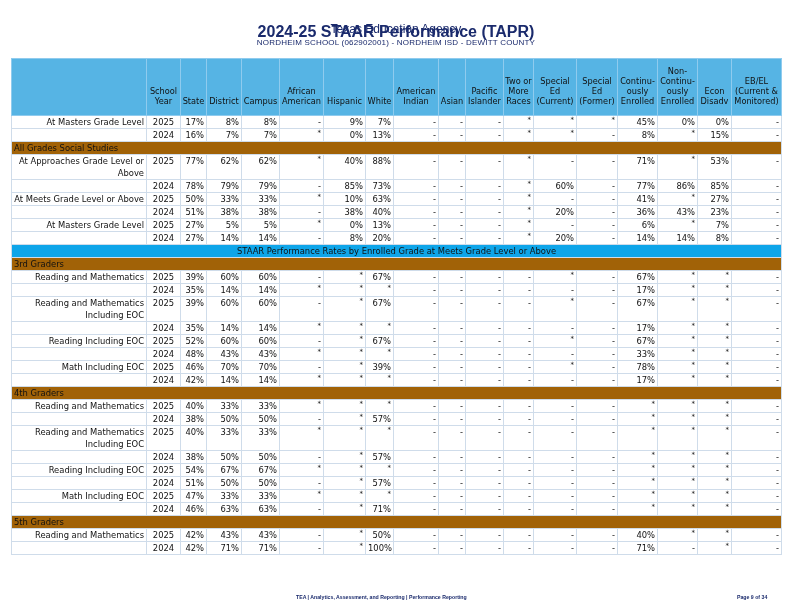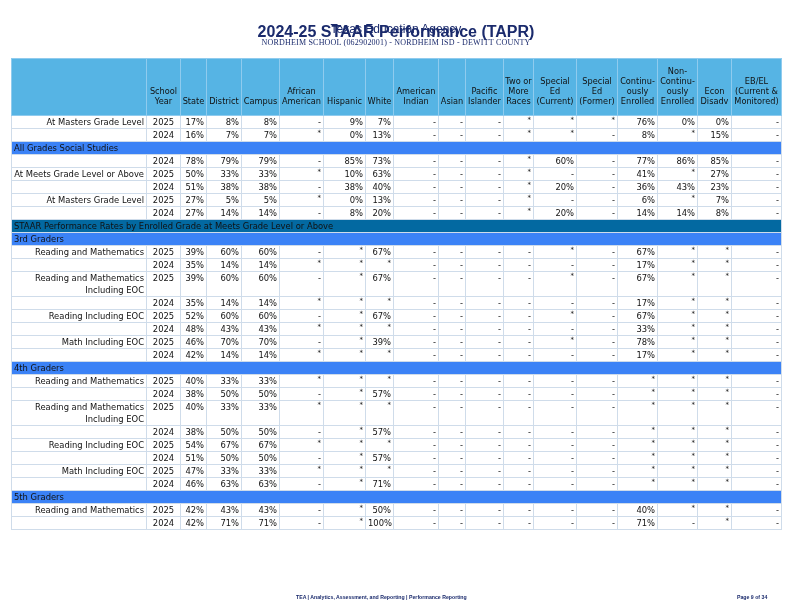--- a/index.html
+++ b/index.html
@@ -1,30 +1,30 @@
 <!DOCTYPE html>
 <html><head>
 <meta charset="utf-8">
 <style>
   html, body { margin: 0; padding: 0; background: #ffffff; }
   body { width: 792px; height: 612px; position: relative; overflow: hidden; font-family: "DejaVu Sans", sans-serif; }
   .hdr { position: absolute; left: 0; width: 792px; text-align: center; color: #1a2a6c; }
   .h1 { top: 22px; font-size: 12px; font-family: "Liberation Sans", sans-serif; }
   .h2 { top: 23px; font-size: 16px; font-weight: bold; font-family: "Liberation Sans", sans-serif; }
-  .h3 { top: 38px; font-size: 8px; letter-spacing: 0.2px; font-family: Liberation Serif, serif; }
+  .h3 { top: 38px; font-size: 8px; letter-spacing: 0.2px; font-family: Liberation Sans, sans-serif; }
   table { position: absolute; left: 11px; top: 58px; border-collapse: collapse; table-layout: fixed; width: 770px; font-size: 8.4px; color: #111; }
   td, th { border: 1px solid #cfdcea; padding: 0 2px; line-height: 12px; height: 12px; overflow: hidden; white-space: nowrap; }
   th { background: #56b4e4; color: #111; font-weight: normal; vertical-align: bottom; text-align: center; white-space: normal; line-height: 10px; font-size: 8.2px; padding: 0 1px 9px 1px; border-color: #8fcbee; }
   thead tr { height: 57px; }
   td.lbl { text-align: right; white-space: normal; vertical-align: top; margin-top: 29px; }
   td.yr { text-align: center; }
   td.num { text-align: right; vertical-align: top; }
   td.sup { vertical-align: top; text-align: right; font-size: 7px; line-height: 9px; }
-  tr.section td { background: #3b82f6; text-align: left; }
-  tr.banner td { background: #0369a1; }
+  tr.section td { background: #a16207; text-align: left; }
+  tr.banner td { background: #0ea5e9; text-align: center; }
   tr.tall td { height: 22px; }
   .foot { position: absolute; top: 594px; font-size: 5.2px; font-weight: bold; color: #1a2a6c; font-family: "Liberation Sans", sans-serif; }
   .foot-l { left: 296px; }
   .foot-r { left: 737px; }
 </style>
 </head>
 <body>
 
 <div class="hdr h1">Texas Education Agency</div>
 <div class="hdr h2">2024-25 STAAR Performance (TAPR)</div>
@@ -82,21 +82,21 @@
         <td class="num">8%</td>
         <td class="num">-</td>
         <td class="num">9%</td>
         <td class="num">7%</td>
         <td class="num">-</td>
         <td class="num">-</td>
         <td class="num">-</td>
         <td class="sup">*</td>
         <td class="sup">*</td>
         <td class="sup">*</td>
-        <td class="num">76%</td>
+        <td class="num">45%</td>
         <td class="num">0%</td>
         <td class="num">0%</td>
         <td class="num">-</td>
       </tr>
       <tr>
         <td class="lbl"></td>
         <td class="yr num" style="text-align: center;">2024</td>
         <td class="num">16%</td>
         <td class="num">7%</td>
         <td class="num">7%</td>
@@ -109,20 +109,40 @@
         <td class="sup">*</td>
         <td class="sup">*</td>
         <td class="num">-</td>
         <td class="num">8%</td>
         <td class="sup">*</td>
         <td class="num">15%</td>
         <td class="num">-</td>
       </tr>
       <tr class="section">
         <td colspan="18">All Grades Social Studies</td>
+      </tr>
+      <tr class="tall">
+        <td class="lbl">At Approaches Grade Level or Above</td>
+        <td class="yr num" style="text-align: center;">2025</td>
+        <td class="num">77%</td>
+        <td class="num">62%</td>
+        <td class="num">62%</td>
+        <td class="sup">*</td>
+        <td class="num">40%</td>
+        <td class="num">88%</td>
+        <td class="num">-</td>
+        <td class="num">-</td>
+        <td class="num">-</td>
+        <td class="sup">*</td>
+        <td class="num">-</td>
+        <td class="num">-</td>
+        <td class="num">71%</td>
+        <td class="sup">*</td>
+        <td class="num">53%</td>
+        <td class="num">-</td>
       </tr>
       <tr>
         <td class="lbl"></td>
         <td class="yr num" style="text-align: center;">2024</td>
         <td class="num">78%</td>
         <td class="num">79%</td>
         <td class="num">79%</td>
         <td class="num">-</td>
         <td class="num">85%</td>
         <td class="num">73%</td>

